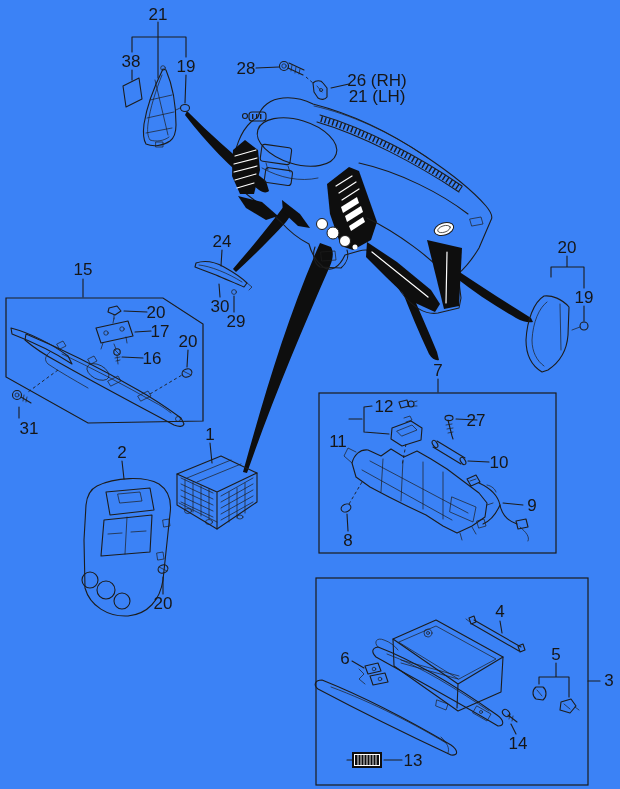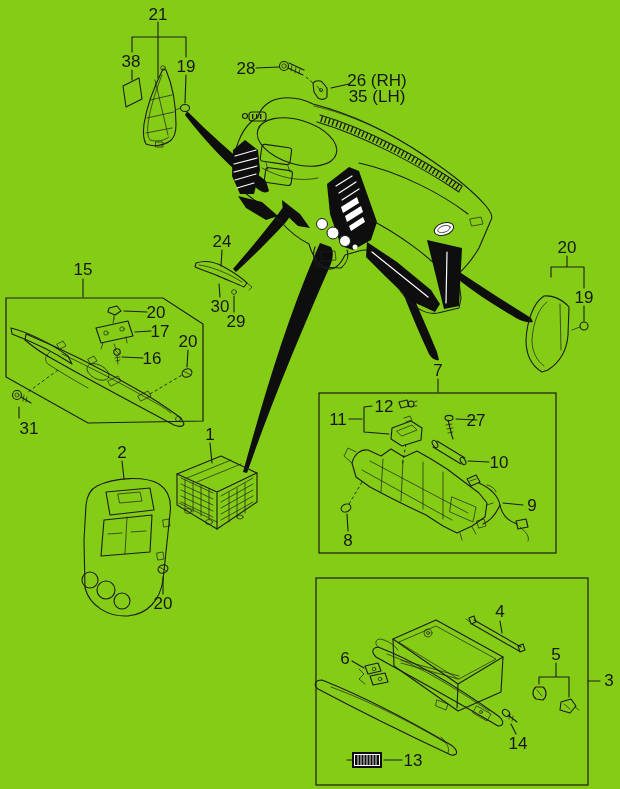--- a/index.html
+++ b/index.html
@@ -1,16 +1,16 @@
 <!DOCTYPE html>
 <html><head>
 <meta charset="utf-8">
 <style>
   html,body{margin:0;padding:0;background:#fff;}
-  #stage{position:relative;width:620px;height:789px;background:#84cc16;
+  #stage{position:relative;width:620px;height:789px;background:#3b82f6;
          font-family:"Liberation Sans",sans-serif;overflow:hidden;}
   #art{position:absolute;left:0;top:0;}
   .callout{position:absolute;transform:translate(-50%,-50%);font-size:17px;
            color:#161616;white-space:nowrap;line-height:1;}
   .ln{fill:none;stroke:#1c1c1c;stroke-width:1.1;stroke-linecap:round;stroke-linejoin:round;}
   .tn{fill:none;stroke:#1c1c1c;stroke-width:0.7;stroke-linecap:round;stroke-linejoin:round;}
   .bx{fill:none;stroke:#1c1c1c;stroke-width:1.2;}
   .blk{fill:#0e0e0e;stroke:none;}
   .wh{fill:none;stroke:#ffffff;stroke-width:1.2;stroke-linecap:round;}
   .whf{fill:#ffffff;stroke:#1c1c1c;stroke-width:1;}
@@ -293,38 +293,38 @@
     <path stroke="#ffffff" stroke-width="0.9" d="M358,755 L358,765 M361,755 L361,765 M364,755 L364,765 M367,755 L367,765 M370,755 L370,765 M373,755 L373,765 M376,755 L376,765"></path>
     <path class="ln" d="M347,760 L352,760 M384,760 L402,760"></path>
   </g>
 </svg>
 
   <div class="callout" style="left:158px;top:14px">21</div>
   <div class="callout" style="left:131px;top:61px">38</div>
   <div class="callout" style="left:186px;top:66px">19</div>
   <div class="callout" style="left:246px;top:68px">28</div>
   <div class="callout" style="left:377px;top:80px">26 (RH)</div>
-  <div class="callout" style="left:377px;top:96px">35 (LH)</div>
+  <div class="callout" style="left:377px;top:96px">21 (LH)</div>
   <div class="callout" style="left:567px;top:247px">20</div>
   <div class="callout" style="left:584px;top:297px">19</div>
   <div class="callout" style="left:222px;top:241px">24</div>
   <div class="callout" style="left:220px;top:306px">30</div>
   <div class="callout" style="left:236px;top:321px">29</div>
   <div class="callout" style="left:83px;top:269px">15</div>
   <div class="callout" style="left:156px;top:312px">20</div>
   <div class="callout" style="left:160px;top:331px">17</div>
   <div class="callout" style="left:152px;top:358px">16</div>
   <div class="callout" style="left:188px;top:341px">20</div>
   <div class="callout" style="left:29px;top:428px">31</div>
   <div class="callout" style="left:122px;top:452px">2</div>
   <div class="callout" style="left:210px;top:434px">1</div>
   <div class="callout" style="left:163px;top:603px">20</div>
   <div class="callout" style="left:438px;top:370px">7</div>
   <div class="callout" style="left:384px;top:406px">12</div>
-  <div class="callout" style="left:338px;top:419px">11</div>
+  <div class="callout" style="left:338px;top:441px">11</div>
   <div class="callout" style="left:476px;top:420px">27</div>
   <div class="callout" style="left:499px;top:462px">10</div>
   <div class="callout" style="left:532px;top:505px">9</div>
   <div class="callout" style="left:348px;top:540px">8</div>
   <div class="callout" style="left:609px;top:680px">3</div>
   <div class="callout" style="left:500px;top:611px">4</div>
   <div class="callout" style="left:345px;top:658px">6</div>
   <div class="callout" style="left:556px;top:654px">5</div>
   <div class="callout" style="left:518px;top:743px">14</div>
   <div class="callout" style="left:413px;top:760px">13</div>

